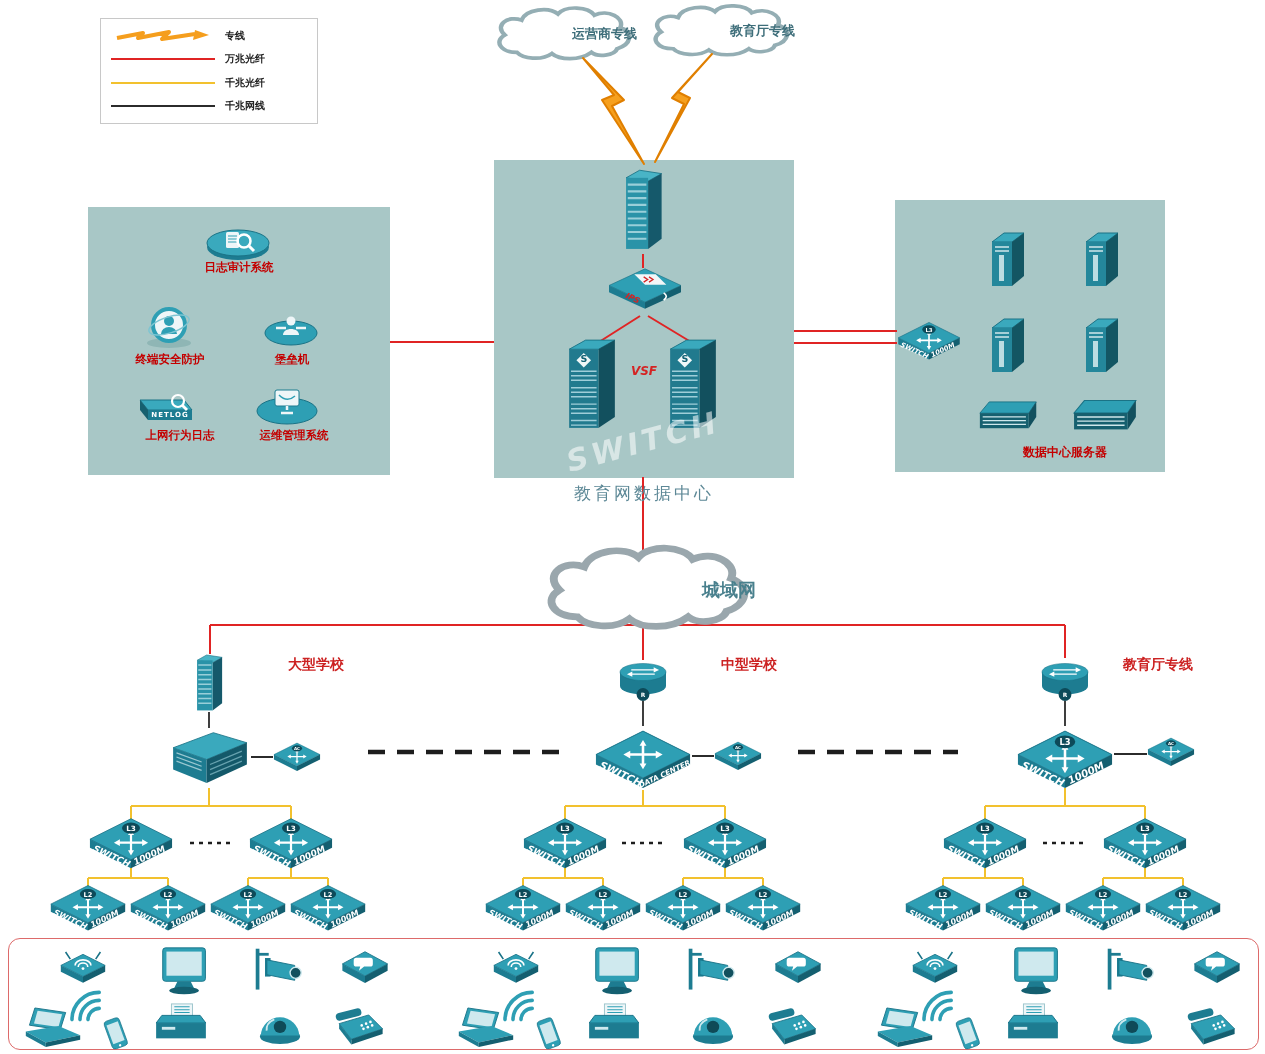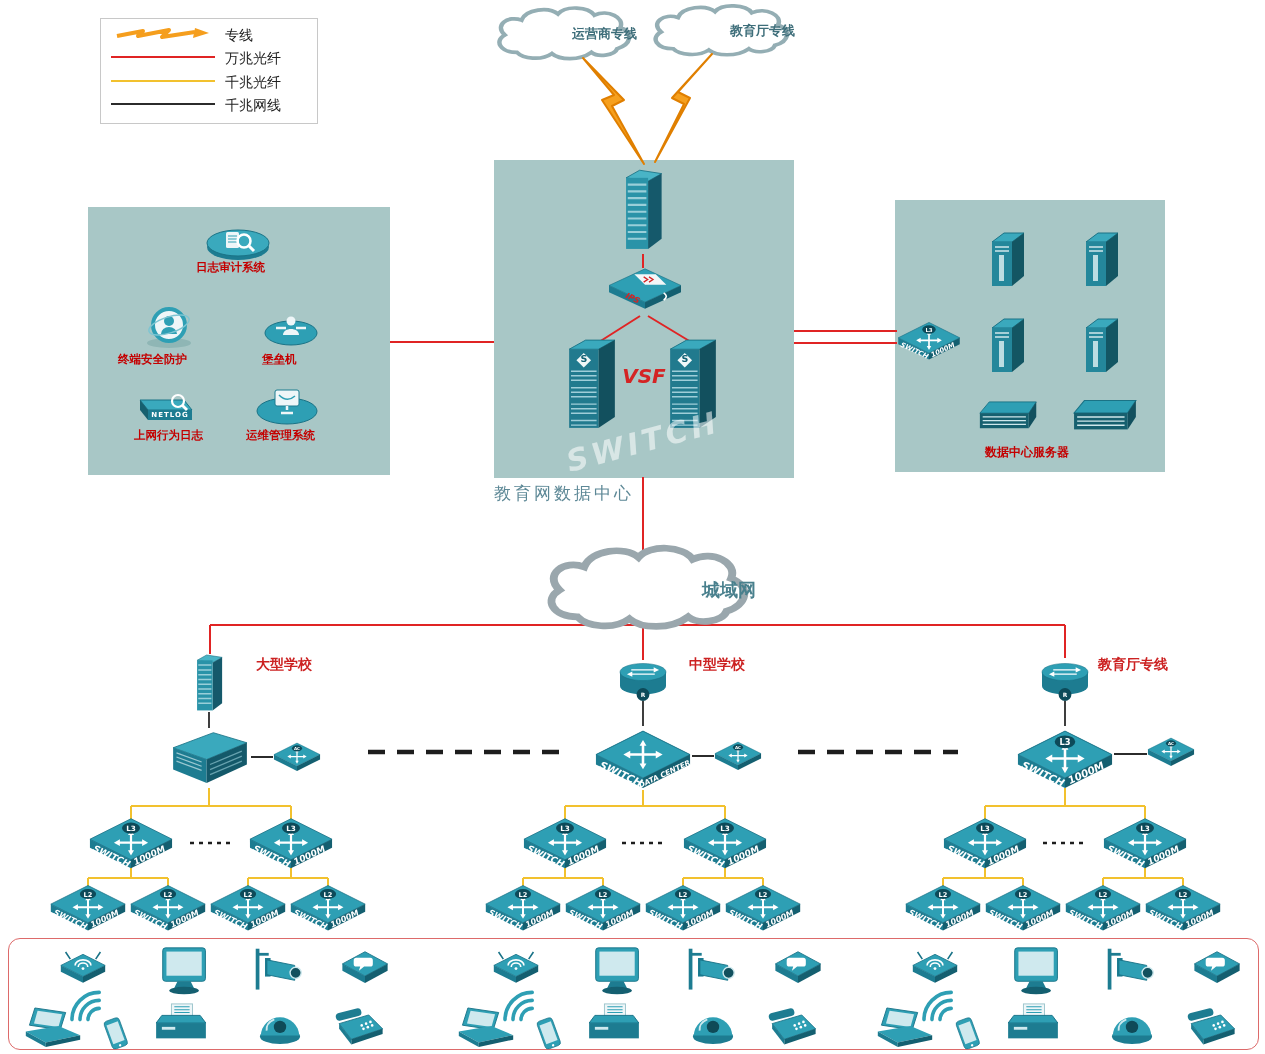--- a/index.html
+++ b/index.html
@@ -4,33 +4,33 @@
 <style>
   html,body{margin:0;padding:0}
   body{width:1265px;height:1054px;position:relative;background:#fff;overflow:hidden;
        font-family:"DejaVu Sans","Liberation Sans",sans-serif}
   #canvas{position:absolute;inset:0;width:1265px;height:1054px}
   .panel{position:absolute;background:#a8c7c6;z-index:1}
   #wires{position:absolute;left:0;top:0;width:1265px;height:1054px;z-index:2;pointer-events:none}
   #stage{position:absolute;inset:0;z-index:3}
   .dev{position:absolute;z-index:3;overflow:visible}
   svg text{font-family:"DejaVu Sans","Liberation Sans",sans-serif}
-  .lbl{position:absolute;z-index:3;}
+  .lbl{position:absolute;z-index:3;text-align:center}
   .lbl-red{color:#c40000;font-weight:bold;font-size:11.5px}
   .school-name{color:#cc2222;font-weight:bold;font-size:14px}
   .dc-title{color:#5d8896;font-size:17px;font-weight:400;letter-spacing:3px}
   .cloud{position:absolute;z-index:4}
   .cloud svg{position:absolute;inset:0;width:100%;height:100%;overflow:visible}
   .cl-label{position:absolute;width:100%;text-align:right;font-weight:bold;color:#3e6e7a;z-index:5}
   .terminal-box{position:absolute;border:1.5px solid #dd6a6a;border-radius:12px;z-index:1}
   .terminal-group{position:absolute;width:380px;height:112px;z-index:3}
   .terminal-group svg{position:absolute;overflow:visible}
   #legend{position:absolute;left:100px;top:18px;width:196px;height:94px;background:#fff;
           border:1px solid #c8c8c8;z-index:5;padding:5px 10px;display:flex;flex-direction:column;justify-content:space-around}
-  .lg-row{display:flex;align-items:flex-start;gap:10px;font-size:14px;color:#222;font-weight:normal}
+  .lg-row{display:flex;align-items:flex-start;gap:10px;font-size:10px;color:#222;font-weight:bold}
   .lg-key{width:104px;height:14px;display:flex;align-items:center;flex:none}
   .lg-line{width:104px;height:2px;display:inline-block}
   .overlay-txt{position:absolute;z-index:4;text-align:center}
   #lightning{position:absolute;left:560px;top:40px;width:180px;height:130px;z-index:4;overflow:visible}
 </style>
 </head>
 <body>
 
 <svg width="0" height="0" style="position:absolute" aria-hidden="true">
 <defs>
@@ -221,21 +221,21 @@
     <text x="30" y="47" font-size="12" font-weight="bold" font-style="italic" fill="#d42424" transform="rotate(25 30 47)">IPS</text>
   </svg>
   <svg class="dev" style="left:560px;top:334px;width:64px;height:100px">
       <use href="#sym-tower" xlink:href="#sym-tower"></use>
     </svg>
   <svg class="dev" style="left:661px;top:334px;width:64px;height:100px">
       <use href="#sym-tower" xlink:href="#sym-tower"></use>
     </svg>
   <span class="overlay-txt" style="left:577px;top:353px;width:14px;font-size:9.5px;font-weight:bold;color:#156375">S</span>
   <span class="overlay-txt" style="left:678px;top:353px;width:14px;font-size:9.5px;font-weight:bold;color:#156375">S</span>
-  <span class="overlay-txt" style="left:622px;top:364px;width:44px;font-size:20px;font-weight:bold;font-style:italic;color:#d42424">VSF</span>
+  <span class="overlay-txt" style="left:622px;top:364px;width:44px;font-size:12px;font-weight:bold;font-style:italic;color:#d42424">VSF</span>
   <span class="overlay-txt" style="left:548px;top:424px;width:190px;font-size:30px;font-weight:bold;font-style:italic;color:rgba(255,255,255,.55);letter-spacing:4px;transform:rotate(-15deg)">SWITCH</span>
   <div class="lbl dc-title" style="left:494px;top:482px;width:300px">教育网数据中心</div>
 
   <svg class="dev" style="left:204px;top:224px;width:68px;height:40px" viewBox="0 0 68 40">
     <ellipse cx="34" cy="23" rx="31" ry="13" fill="#1d7c91"></ellipse>
     <ellipse cx="34" cy="19" rx="31" ry="13" fill="#3aa9bd" stroke="#1a7386"></ellipse>
     <rect x="22" y="8" width="13" height="16" rx="1.5" fill="#eef6f8"></rect>
     <path d="M24,12 h9 M24,15 h9 M24,18 h9" stroke="#2e9fb4" stroke-width="1.2"></path>
     <circle cx="40" cy="17" r="6.5" fill="none" stroke="#fff" stroke-width="2.5"></circle>
     <path d="M44.5,21.5 L50,27" stroke="#fff" stroke-width="3"></path>

